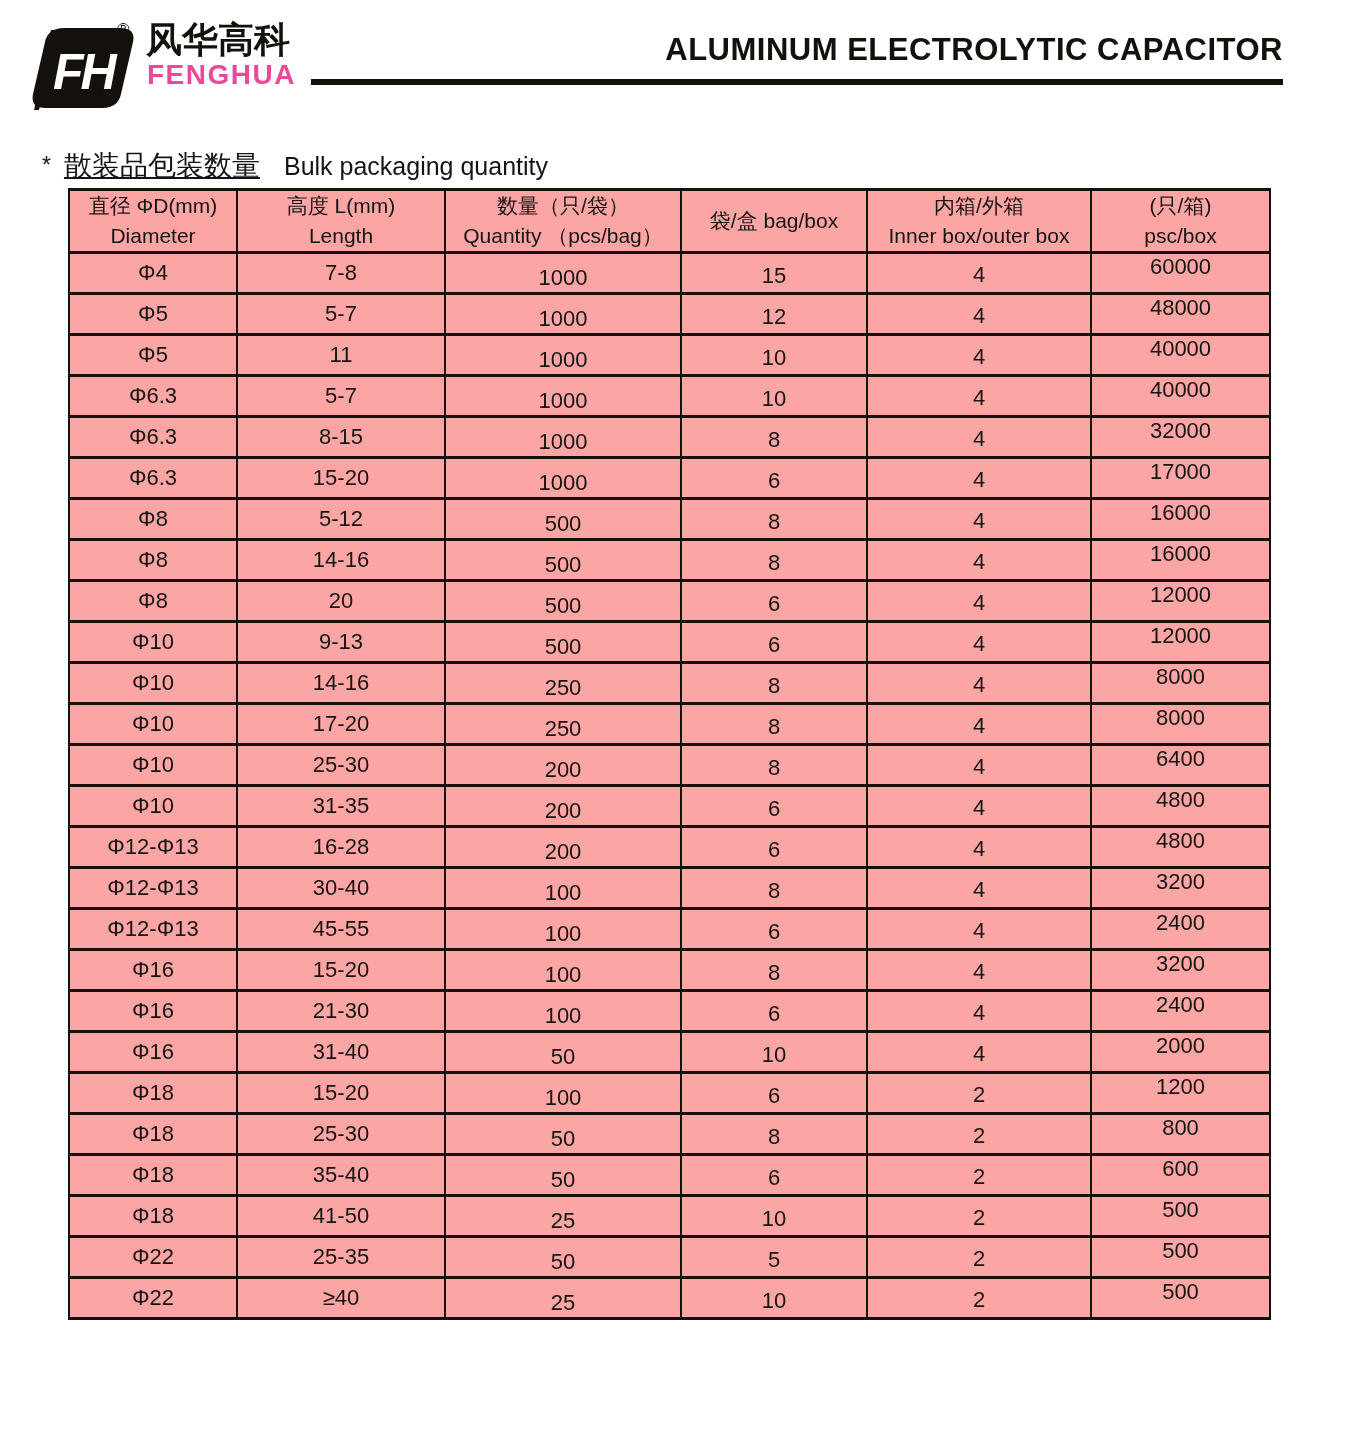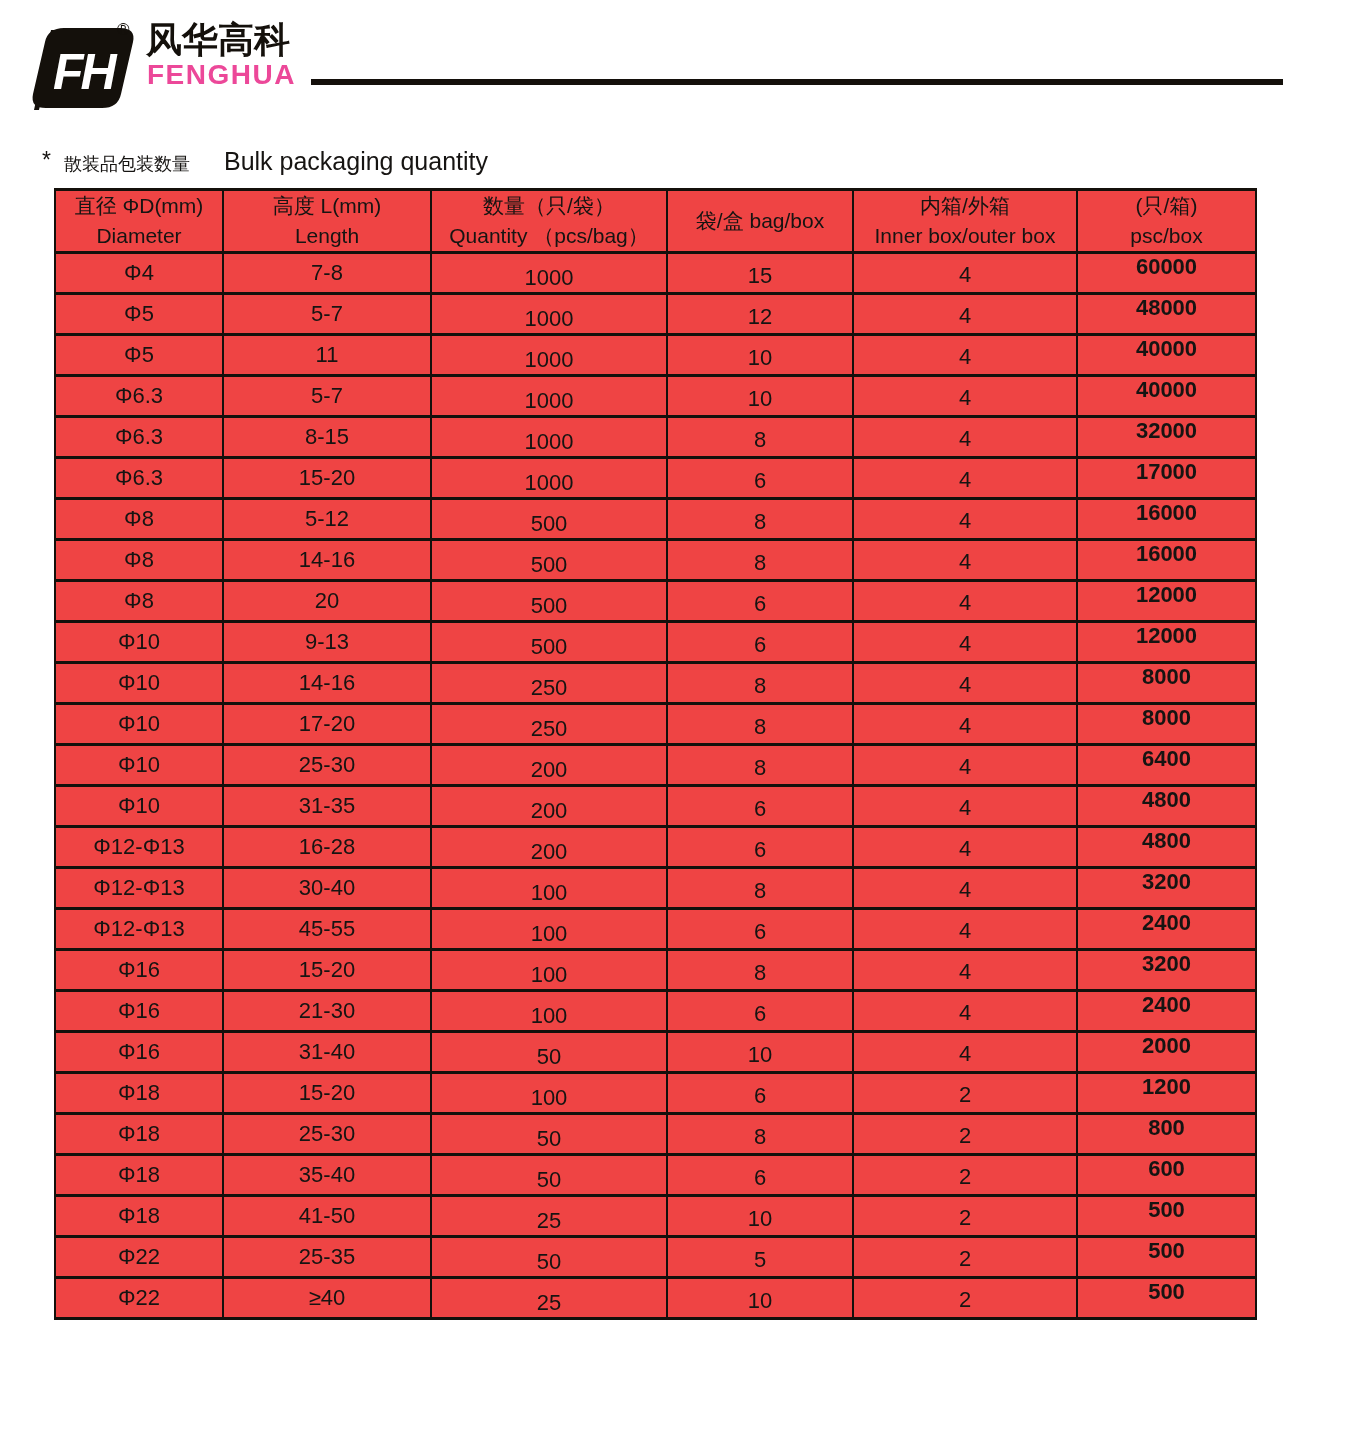--- a/index.html
+++ b/index.html
@@ -34,56 +34,57 @@
     position:absolute; left:311px; top:79px; width:972px; height:6px;
     background:#14100b;
   }
 
   
   .section-title {
     position:absolute; left:42px; top:147px;
     display:flex; align-items:baseline; white-space:nowrap;
   }
   .section-title .bullet { font-size:23px; margin-right:13px; position:relative; top:-2px; }
-  .section-title .cn { font-size:18px; margin-right:34px; }
+  .section-title .cn { font-size:28px; margin-right:24px;text-decoration:underline; }
   .section-title .en { font-size:25px;text-align:center; }
 
   
   .pkg-table {
-    position:absolute; left:54px; top:188px; width:1201px;
-    border-collapse:collapse; table-layout:fixed; background:#ef4444;
+    position:absolute; left:68px; top:188px; width:1201px;
+    border-collapse:collapse; table-layout:fixed; background:#fca5a5;
   }
   .pkg-table th, .pkg-table td {
     border:2px solid #14100b;
     border-top-width:3px; border-bottom-width:3px;
     text-align:center; vertical-align:middle;
     padding:0; overflow:hidden; white-space:nowrap;
   }
   .pkg-table th { height:62px; font-weight:400; font-size:21px; }
   .pkg-table th .h-line { line-height:30px; }
   .pkg-table td { height:41px; font-size:22px; font-weight:400; }
   .pkg-table td:nth-child(3) { padding-top:9px; }
   .pkg-table td:nth-child(4) { padding-top:6px; }
   .pkg-table td:nth-child(5) { padding-top:3px; }
-  .pkg-table td:nth-child(6) { padding-bottom:12px;font-weight:bold; }
+  .pkg-table td:nth-child(6) { padding-bottom:12px; }
 </style>
 </head>
 <body>
 
 <div class="page">
 
   <header class="masthead">
     <svg class="logo-mark" width="118" height="88" viewBox="0 0 118 88" aria-hidden="true">
       <polygon points="14,86 31,6 36,6 19,86" fill="#14100b"></polygon>
       <path d="M44,4 L100,4 Q116,4 113,18 L101,70 Q98,84 82,84 L26,84 Q10,84 13,70 L25,18 Q28,4 44,4 Z" fill="#14100b"></path>
       <text x="33" y="65" font-family="Liberation Sans, DejaVu Sans, sans-serif" font-style="italic" font-weight="bold" font-size="50" letter-spacing="-3" fill="#ffffff">FH</text>
     </svg>
     <span class="reg-mark">®</span>
     <div class="brand-cn">风华高科</div>
     <div class="brand-en">FENGHUA</div>
+    <h1 class="page-title">ALUMINUM ELECTROLYTIC CAPACITOR</h1>
     <div class="title-rule"></div>
   </header>
 
   <div class="section-title">
     <span class="bullet">*</span>
     <span class="cn">散装品包装数量</span>
     <span class="en">Bulk packaging quantity</span>
   </div>
 
   <table class="pkg-table">

